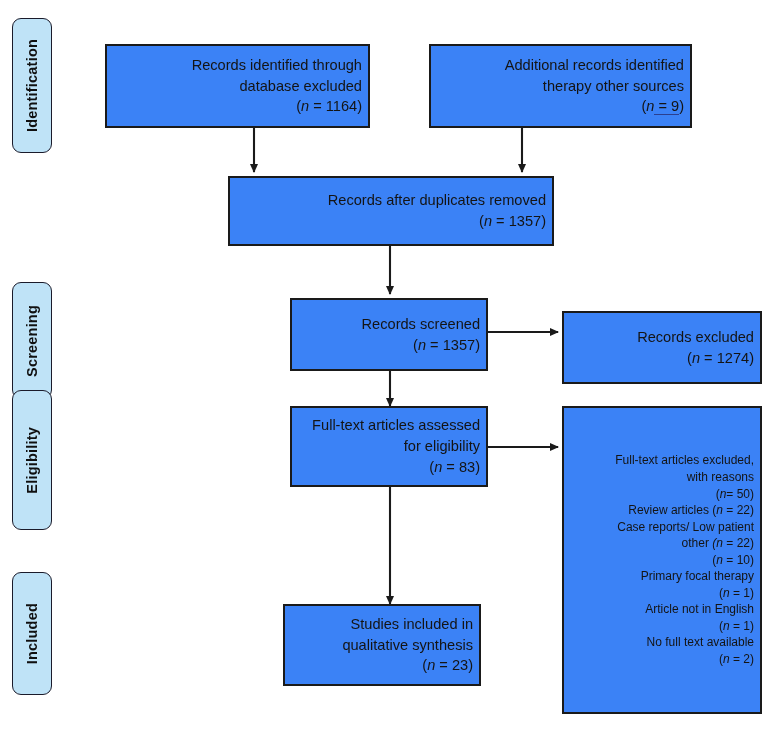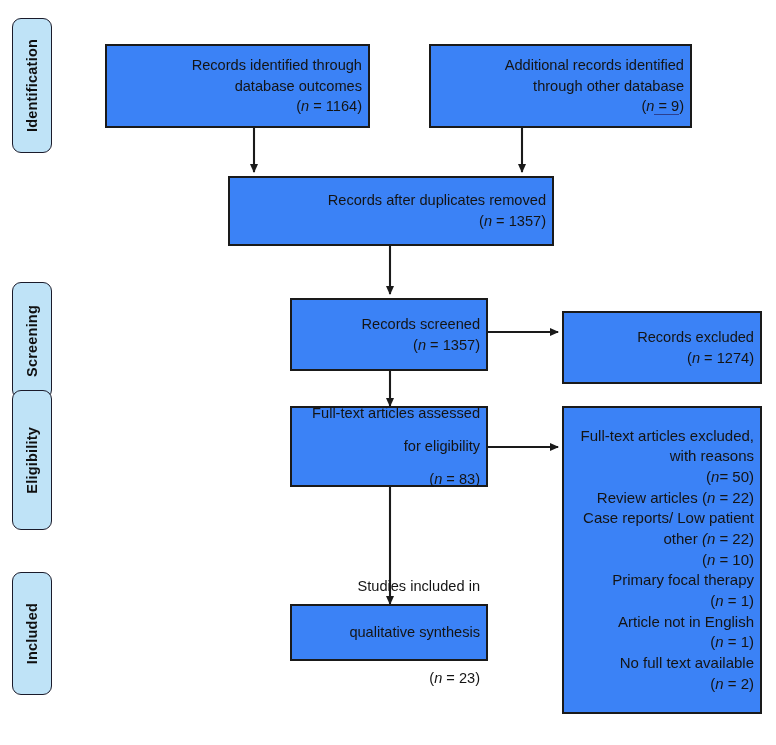--- a/index.html
+++ b/index.html
@@ -57,21 +57,21 @@
     text-align: center;
     padding: 4px 6px;
   }
   .flow-box .line {
     font-size: 14.6px;
     line-height: 1.42;
     white-space: nowrap;
     color: #141414;
   }
   .flow-box.reasons .line {
-    font-size: 15px;
+    font-size: 12px;
     line-height: 1.38;
     margin-left: 46px;
   }
   .flow-box .line .ital {
     font-style: italic;
   }
   .flow-box .line .ulblue {
     border-bottom: 1.5px solid #2b3f8f;
     padding-bottom: 0px;
   }
@@ -111,29 +111,29 @@
   </div>
   <div class="stage-label" style="left:12px; top:390px; width:40px; height:140px;">
     <span>Eligibility</span>
   </div>
   <div class="stage-label" style="left:12px; top:572px; width:40px; height:123px;">
     <span>Included</span>
   </div>
 
   <div class="flow-box" style="left:105px; top:44px; width:265px; height:84px;">
     <div class="line">Records identified through</div>
-    <div class="line">database outcomes</div>
+    <div class="line">database excluded</div>
     <div class="line">
       <span>(</span><span class="ital">n</span><span> = 1164)</span>
     </div>
   </div>
 
   <div class="flow-box" style="left:409px; top:44px; width:263px; height:84px;margin-left:20px;">
     <div class="line">Additional records identified</div>
-    <div class="line">through other database</div>
+    <div class="line">therapy other sources</div>
     <div class="line">
       <span>(</span><span class="ital">n</span><span class="ulblue"> =  9</span><span>)</span>
     </div>
   </div>
 
   <div class="flow-box" style="left:228px; top:176px; width:326px; height:70px;">
     <div class="line">Records after duplicates removed</div>
     <div class="line">
       <span>(</span><span class="ital">n</span><span> = 1357)</span>
     </div>
@@ -146,21 +146,21 @@
     </div>
   </div>
 
   <div class="flow-box" style="left:562px; top:298px; width:200px; height:73px;margin-top:13px;">
     <div class="line">Records excluded</div>
     <div class="line">
       <span>(</span><span class="ital">n</span><span> = 1274)</span>
     </div>
   </div>
 
-  <div class="flow-box" style="left:290px; top:406px; width:198px; height:81px;gap:12px;">
+  <div class="flow-box" style="left:290px; top:406px; width:198px; height:81px;">
     <div class="line">Full-text articles assessed</div>
     <div class="line">for eligibility</div>
     <div class="line">
       <span>(</span><span class="ital">n</span><span> = 83)</span>
     </div>
   </div>
 
   <div class="flow-box reasons" style="left:562px; top:406px; width:200px; height:308px;">
     <div class="line">Full-text articles excluded,</div>
     <div class="line">with reasons</div>
@@ -190,21 +190,21 @@
     <div class="line">
       <span>(</span><span class="ital">n</span><span> = 1)</span>
     </div>
 
     <div class="line">No full text available</div>
     <div class="line">
       <span>(</span><span class="ital">n</span><span> = 2)</span>
     </div>
   </div>
 
-  <div class="flow-box" style="left:290px; top:604px; width:198px; height:57px;gap:25px;">
+  <div class="flow-box" style="left:283px; top:604px; width:198px; height:82px;">
     <div class="line">Studies included in</div>
     <div class="line">qualitative synthesis</div>
     <div class="line">
       <span>(</span><span class="ital">n</span><span> = 23)</span>
     </div>
   </div>
 
 </div>
 
 </body></html>

